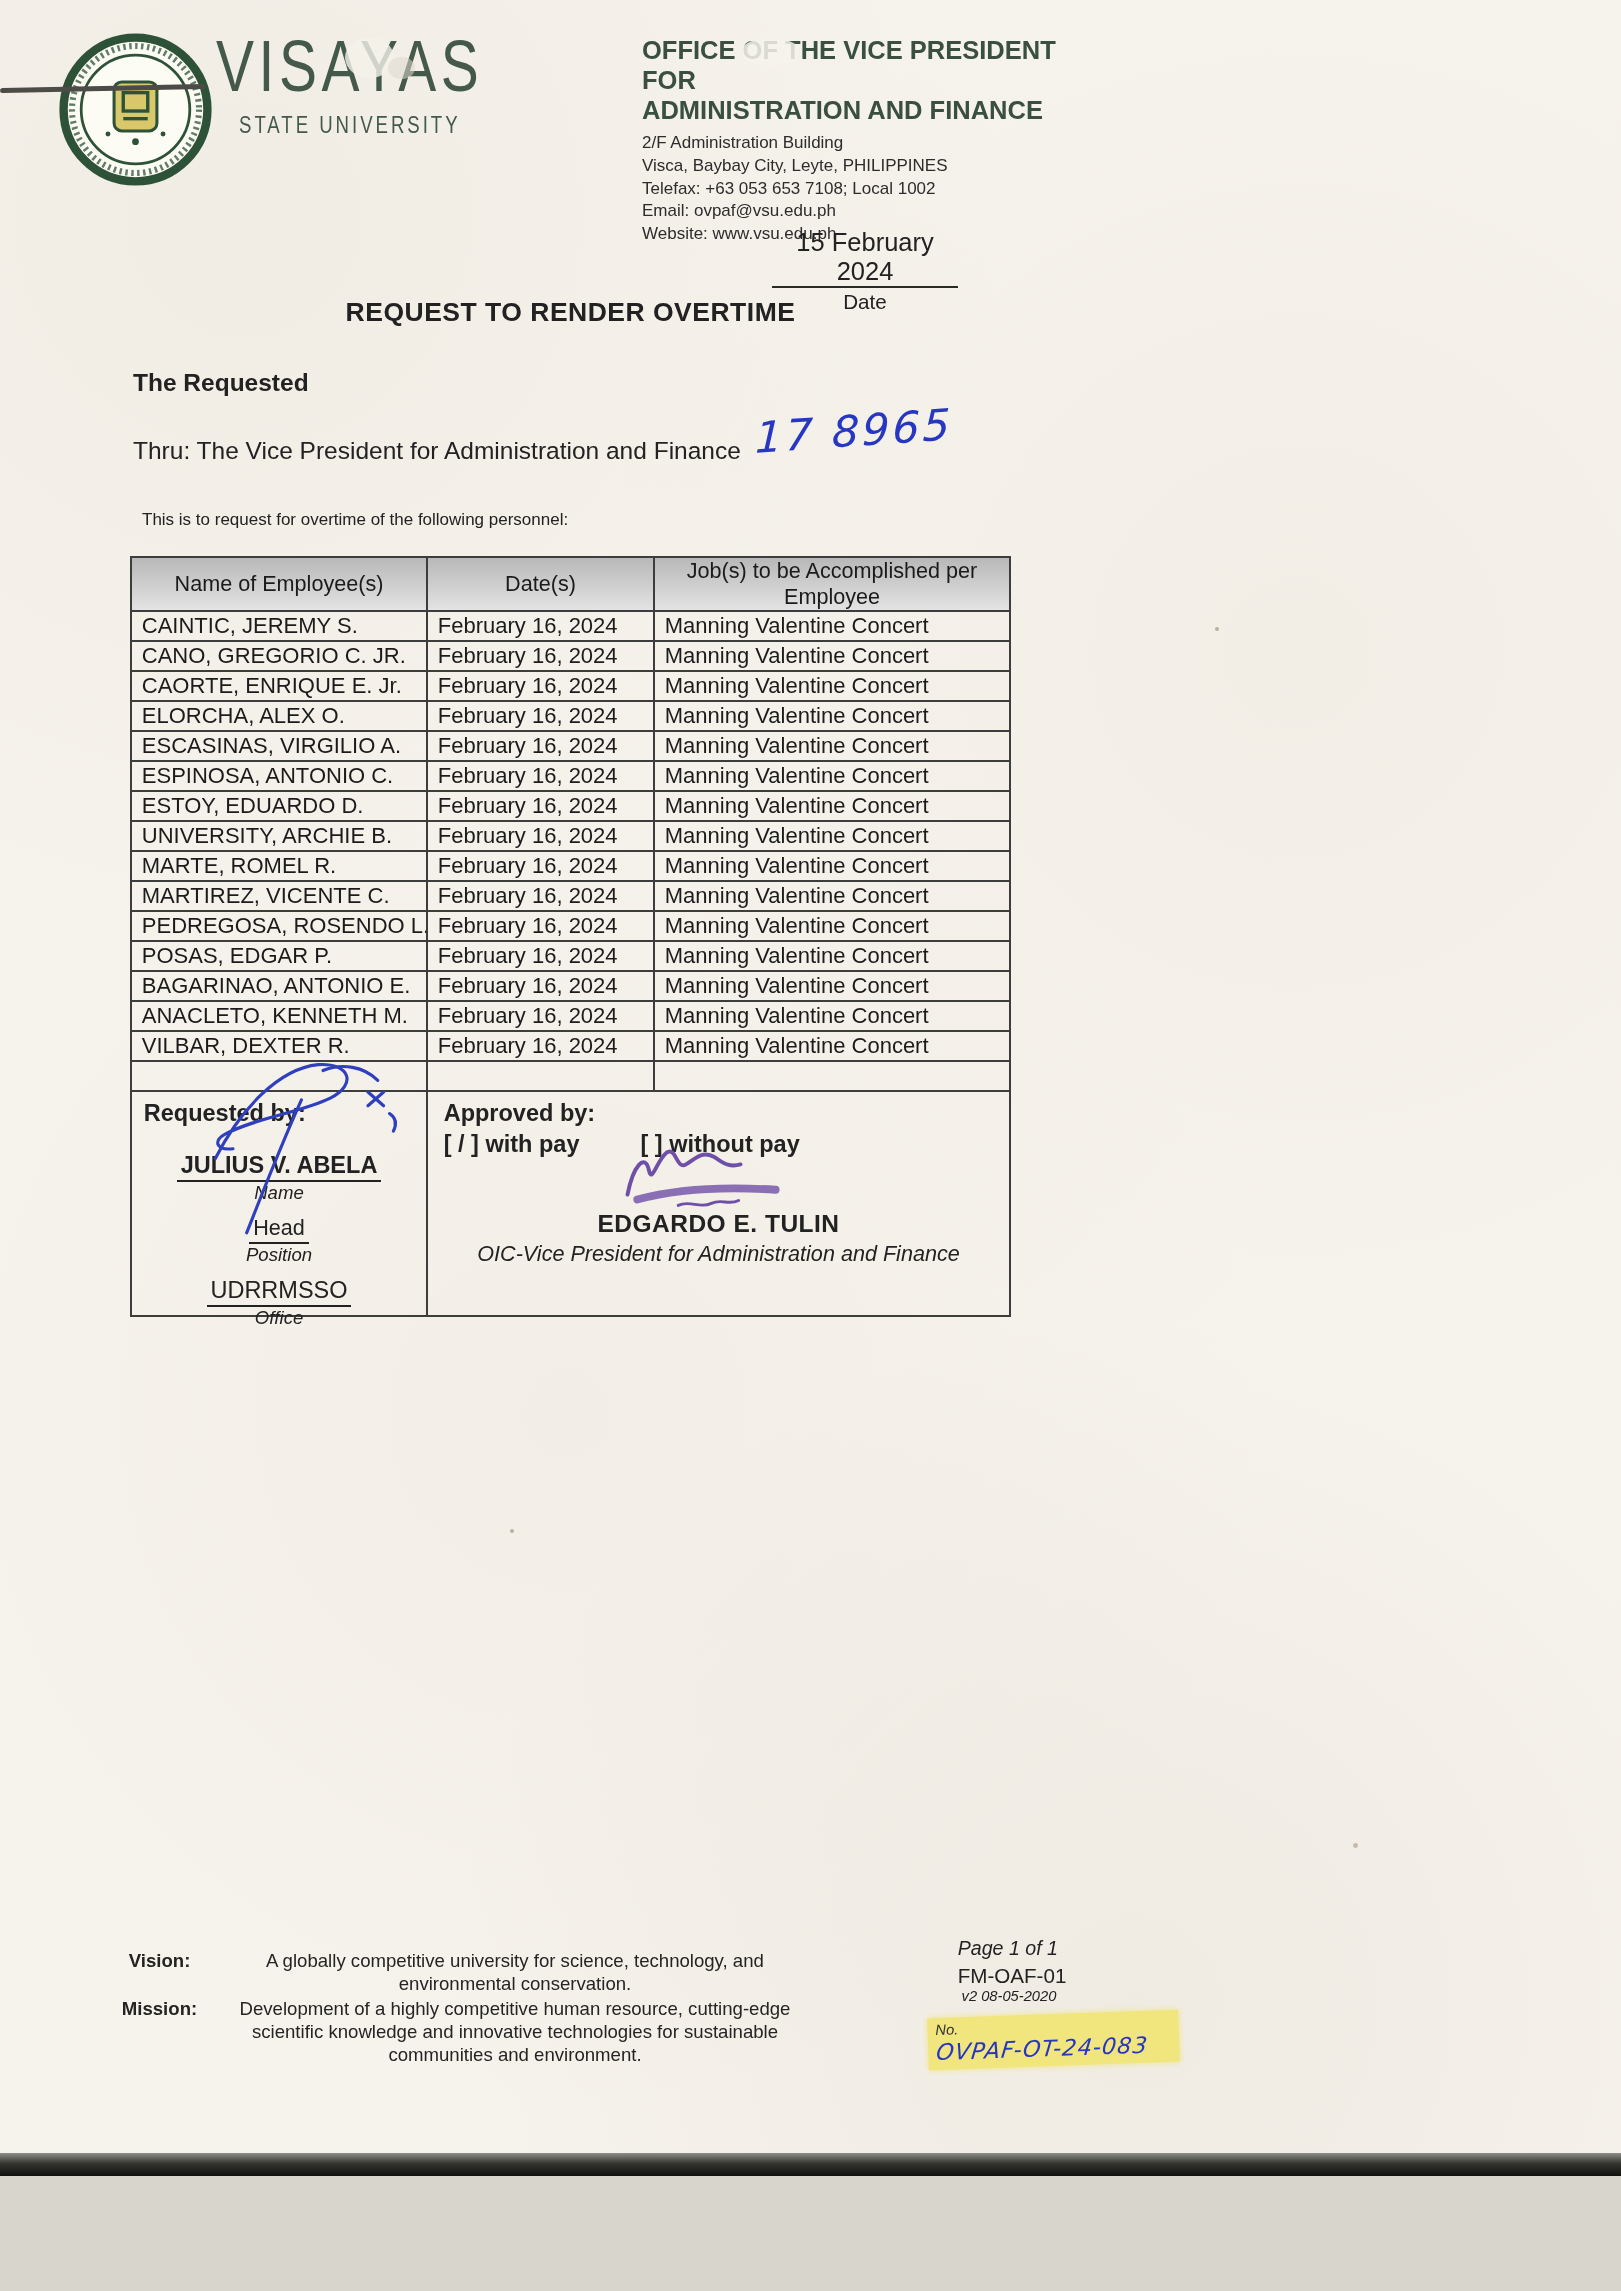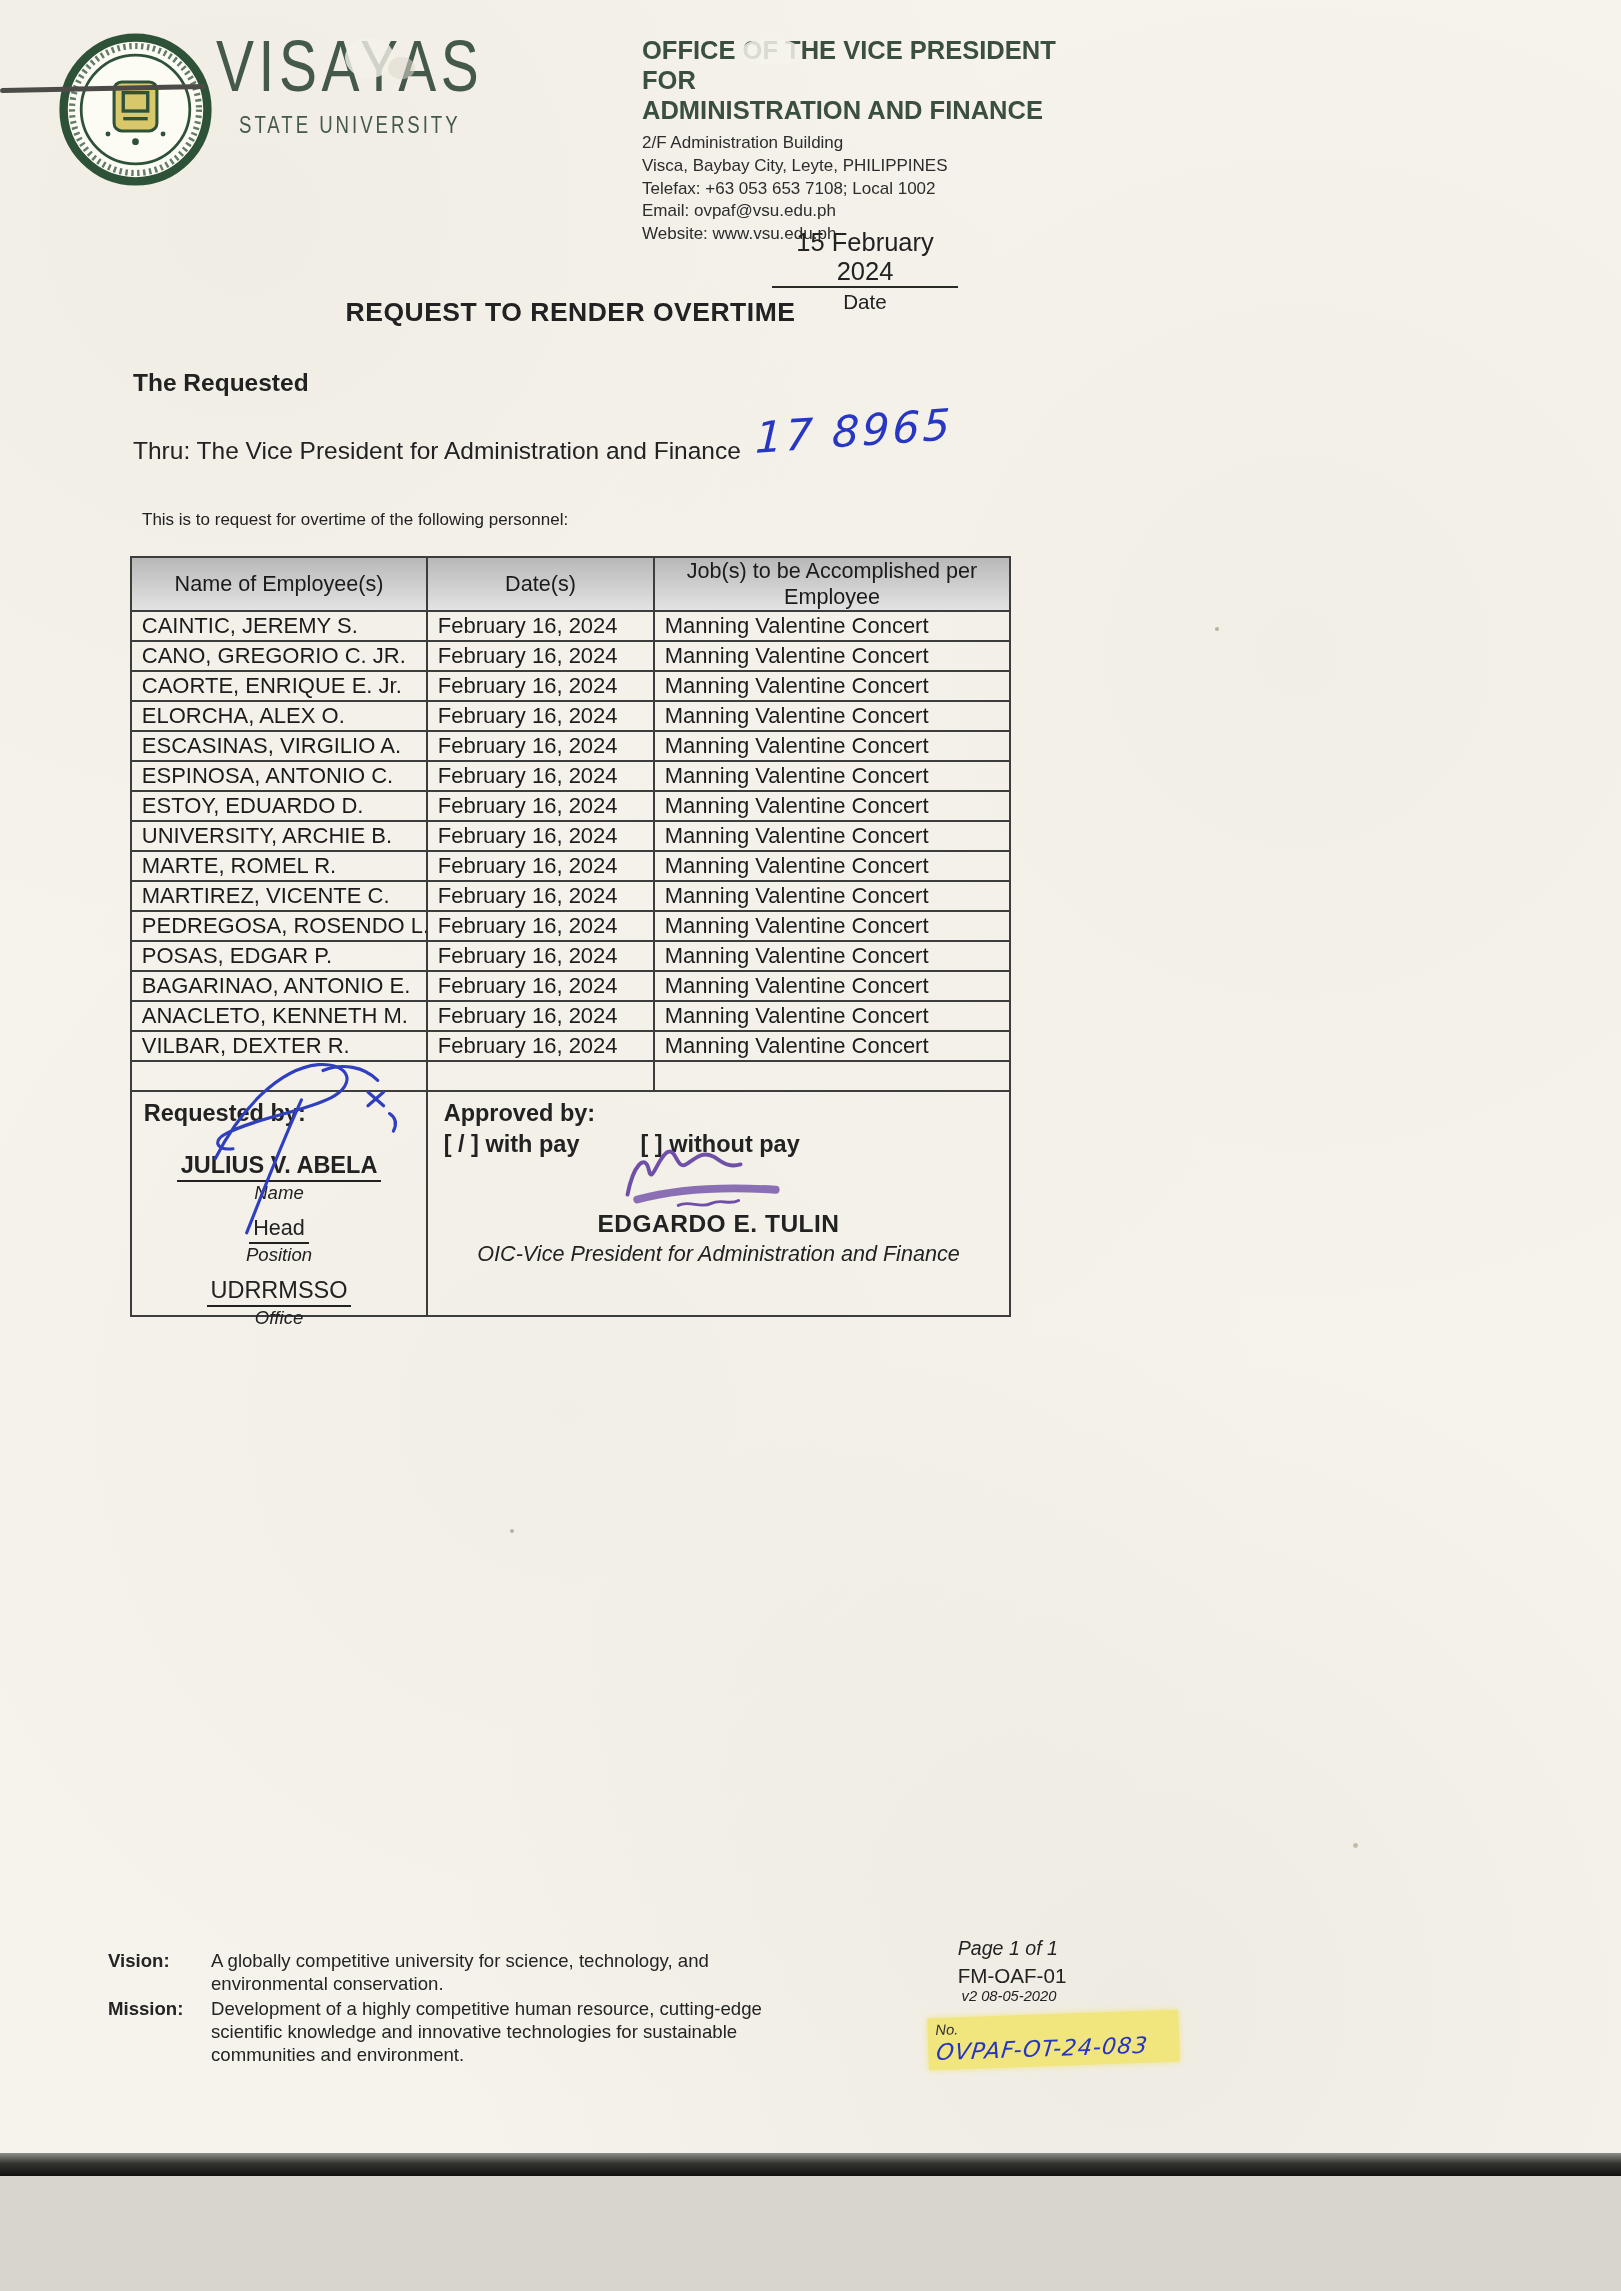--- a/index.html
+++ b/index.html
@@ -62,21 +62,21 @@
   .pay-line { font-weight:bold; font-size:23.5px; margin-top:3.9px; }
   .pay-line .gap { display:inline-block; width:61px; }
   .approved-center { position:absolute; left:0; right:0; top:118px; text-align:center; z-index:2; }
   .approved-name { font-weight:bold; font-size:24.5px; letter-spacing:0.5px; }
   .approved-title { font-style:italic; font-size:21.6px; margin-top:2.9px; }
   .sig-svg { position:absolute; overflow:visible; z-index:3; }
   .sig-svg-req { left:54px; top:-51px; }
   .sig-svg-app { left:191px; top:49px; }
   
   .footer { position:absolute; left:108px; top:1950px; width:725px; font-size:18.6px; color:#242424; }
-  .f-row { display:flex; margin-bottom:2.9px; }
+  .f-row { display:flex; margin-bottom:2.9px;text-align:center; }
   .f-label { font-weight:bold; width:103px; flex:none; }
   .f-text { width:608px; line-height:1.22; }
   .f-right { position:absolute; left:944px; top:1937px; width:235px; }
   .page-num { font-style:italic; font-size:19.6px; margin-left:13.7px; }
   .form-code { font-weight:normal; font-size:20.6px; margin-top:3.9px; margin-left:13.7px; }
   .form-ver { font-style:italic; font-size:14.7px; margin-left:17.6px; }
   .doc-no { margin-top:9.8px; margin-left:-15.7px; background:#f1e57d; display:inline-block; padding:2.9px 7.8px 4.9px; transform:rotate(-2deg); box-shadow:0 0 5.9px #f1e57d; }
   .doc-no-label { font-style:italic; font-size:14.7px; color:#333; }
   .doc-no-value { color:#2636c0; font-style:italic; font-size:22.5px; letter-spacing:1px; font-family:"DejaVu Sans", sans-serif; transform:skewX(-8deg); display:inline-block; }
 </style>

